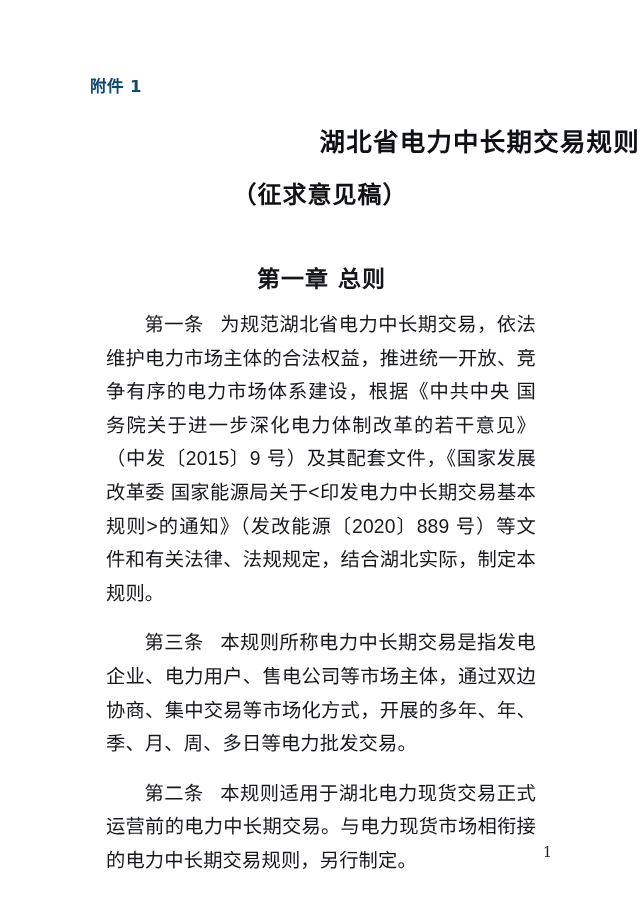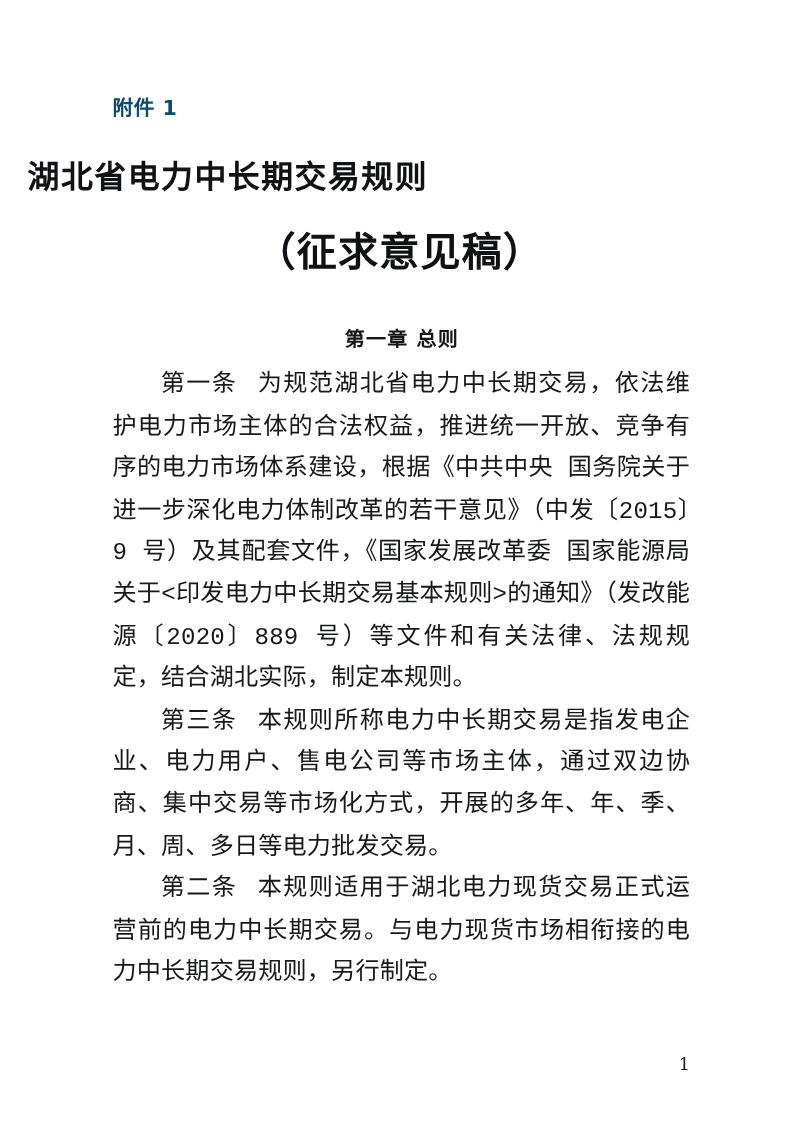--- a/index.html
+++ b/index.html
@@ -38,51 +38,51 @@
     color: #0c4a6e;
     white-space: nowrap;
   }
 
   
   .doc-title {
     position: absolute;
     left: 0;
     right: 0;
     top: 108px;
-    text-align: left;
+    text-align: right;
     font-size: 25.5px;
     line-height: 34px;
     font-weight: 700;
     letter-spacing: 1.2px;
     color: #101114;
     font-family: "DejaVu Serif", "Liberation Serif", serif;
     padding-left: 22px;
   }
 
   .doc-subtitle {
     position: absolute;
     left: 0;
     right: 0;
     top: 158px;
     text-align: center;
-    font-size: 32px;
+    font-size: 24px;
     line-height: 34px;
     font-weight: 700;
     letter-spacing: 1px;
     color: #101114;
     font-family: "DejaVu Serif", "Liberation Serif", serif;
   }
 
   .chapter-heading {
     position: absolute;
     left: 3px;
     right: 0;
     top: 243px;
     text-align: center;
-    font-size: 16px;
+    font-size: 23px;
     line-height: 26px;
     font-weight: 700;
     letter-spacing: 1px;
     color: #15161a;
     font-family: "DejaVu Sans", "Liberation Sans", sans-serif;
   }
 
   
   .body-block {
     position: absolute;
@@ -91,23 +91,23 @@
     width: 462px;
   }
 
   .para {
     font-size: 19.3px;
     line-height: 33.6px;
     letter-spacing: 0.15px;
     text-align: justify;
     text-justify: inter-ideograph;
     color: #17181c;
-    margin: 0;
+    margin: 16px;
     text-indent: 2em;
-    font-family: Liberation Mono, monospace;
+    font-family: Liberation Sans, sans-serif;
     white-space: normal;
     word-break: break-all;
   }
 
   .para .art-no {
     font-weight: 400;
     padding-right: 0.85em;
   }
 
   

